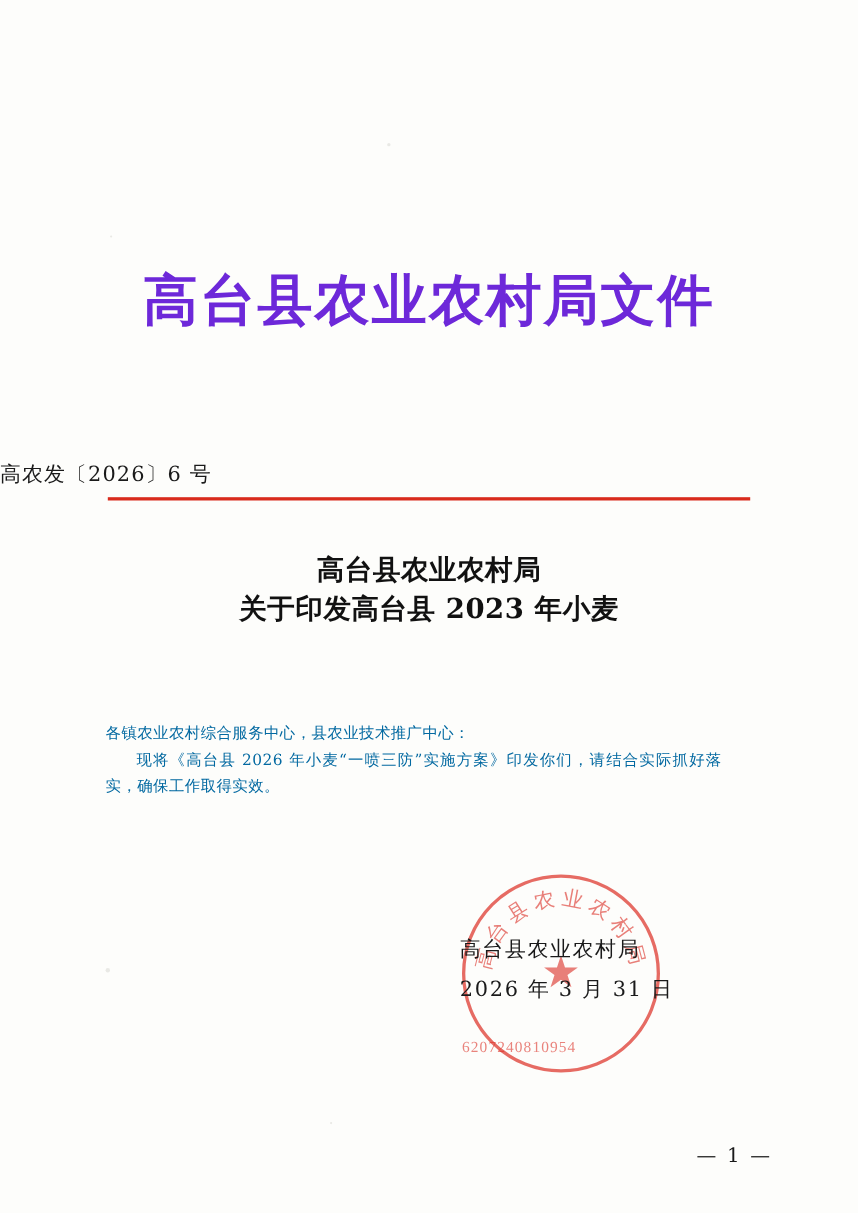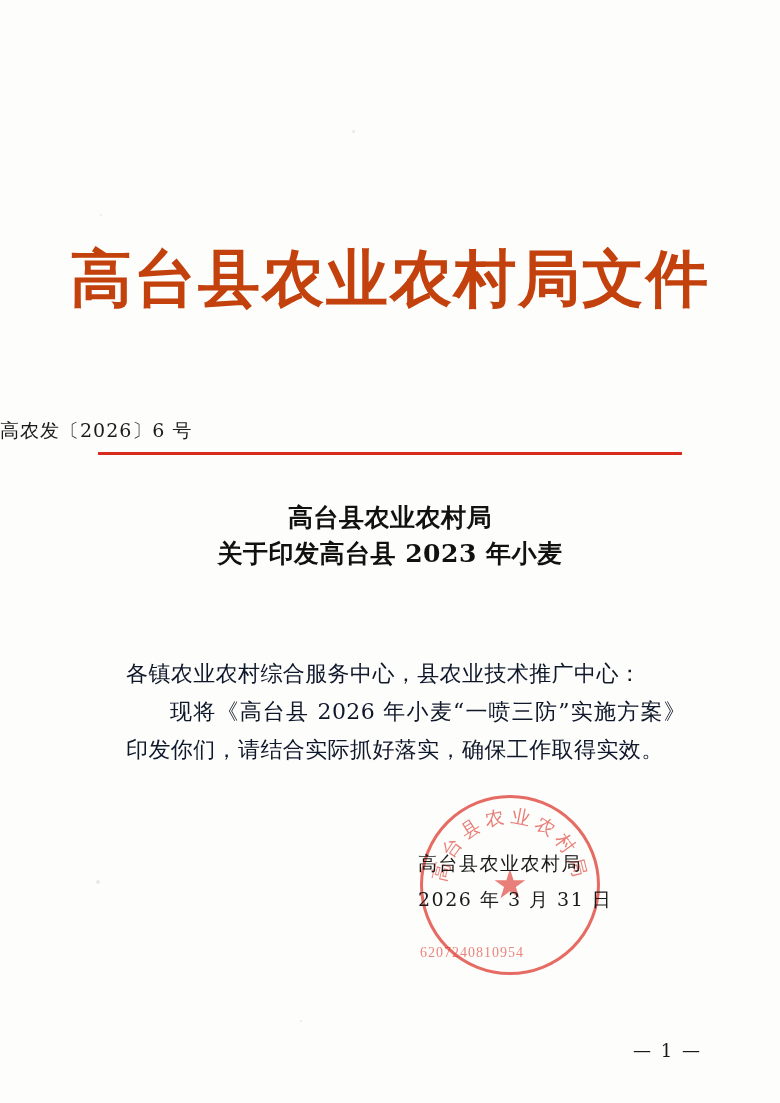--- a/index.html
+++ b/index.html
@@ -27,24 +27,24 @@
     position: absolute;
     top: 248px;
     left: 0;
     width: 780px;
     text-align: center;
   }
   .doc-header .title {
     display: inline-block;
     font-family: "DejaVu Serif", "Liberation Serif", serif;
     font-weight: bold;
-    font-size: 62px;
+    font-size: 50px;
     line-height: 1;
     letter-spacing: 2px;
-    color: #c2410c;
+    color: #6d28d9;
     white-space: nowrap;
   }
 
   
   .doc-number {
     position: absolute;
     top: 418px;
     left: 0;
     width: 780px;
     font-size: 19px;
@@ -74,26 +74,26 @@
     line-height: 1.45;
     letter-spacing: 0.5px;
     color: #111;
   }
   .doc-title div { white-space: nowrap; }
 
   
   .body-block {
     position: absolute;
     top: 655px;
-    left: 126px;
+    left: 96px;
     width: 560px;
-    font-size: 22px;
+    font-size: 14px;
     line-height: 1.72;
     letter-spacing: 0.4px;
-    color: #0f172a;
+    color: #0369a1;
   }
   .body-block .salutation { text-indent: 0; }
   .body-block .para { text-indent: 2em; text-align: justify; }
 
   
   .signature {
     position: absolute;
     top: 845px;
     left: 418px;
     width: 260px;

